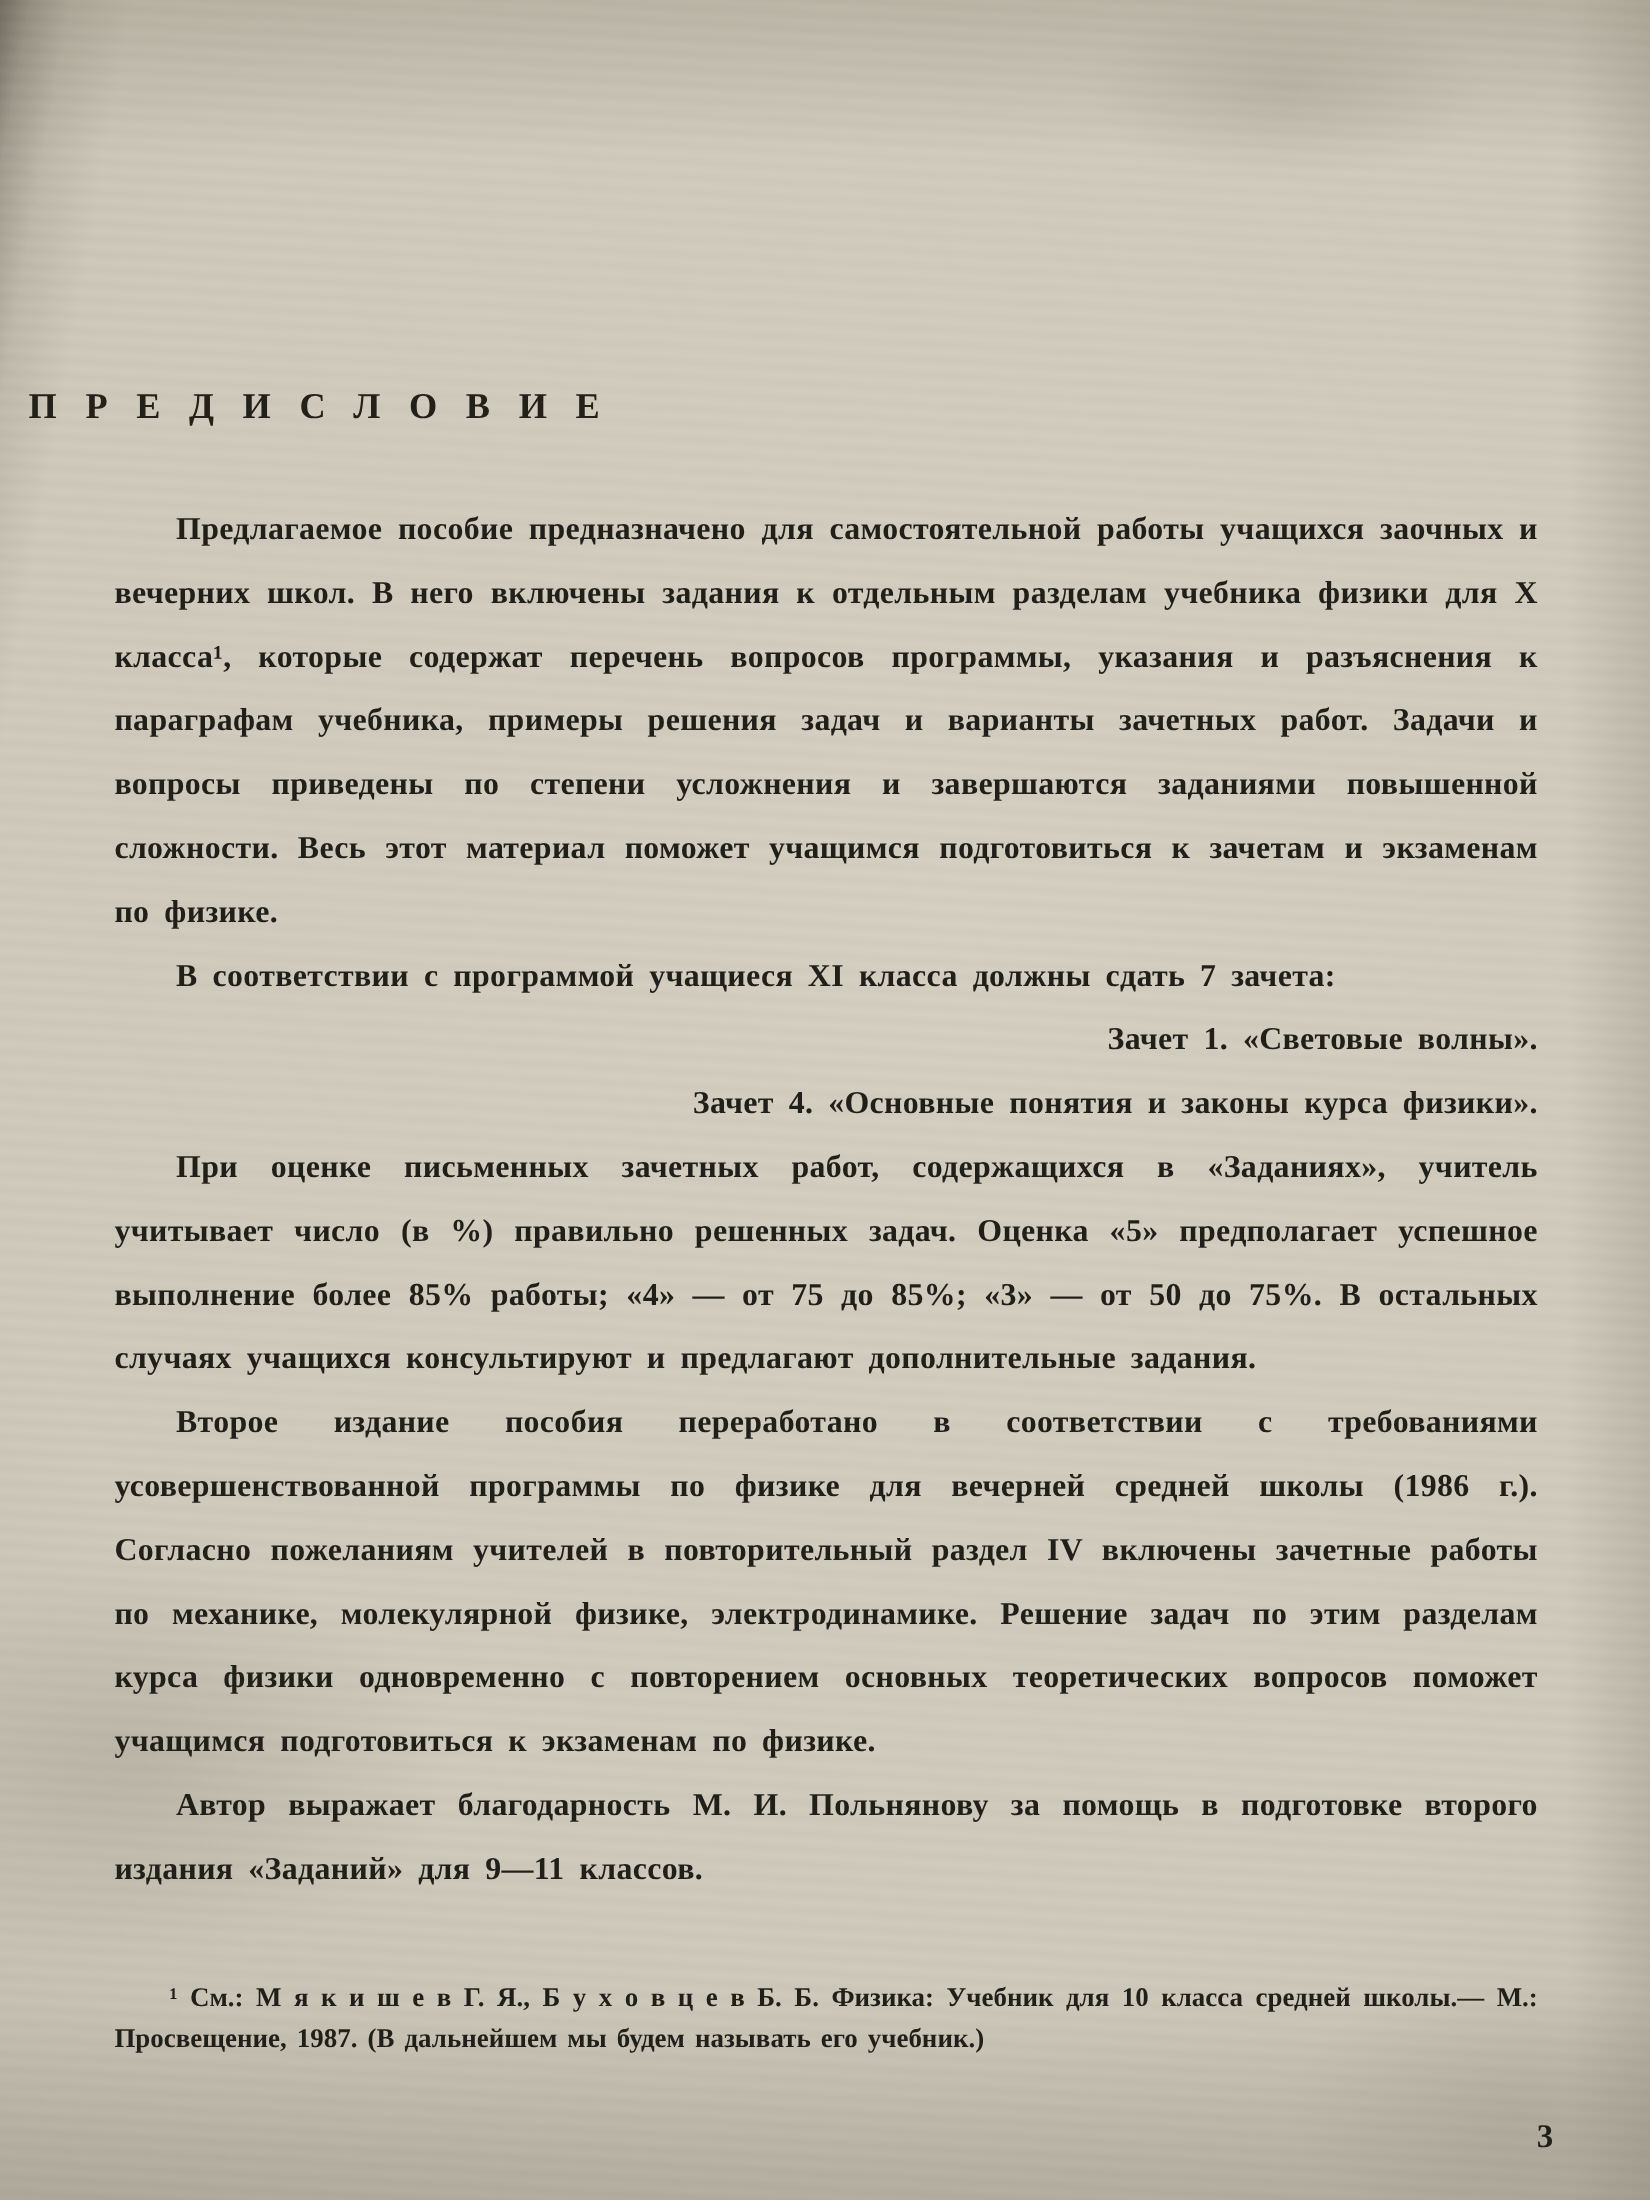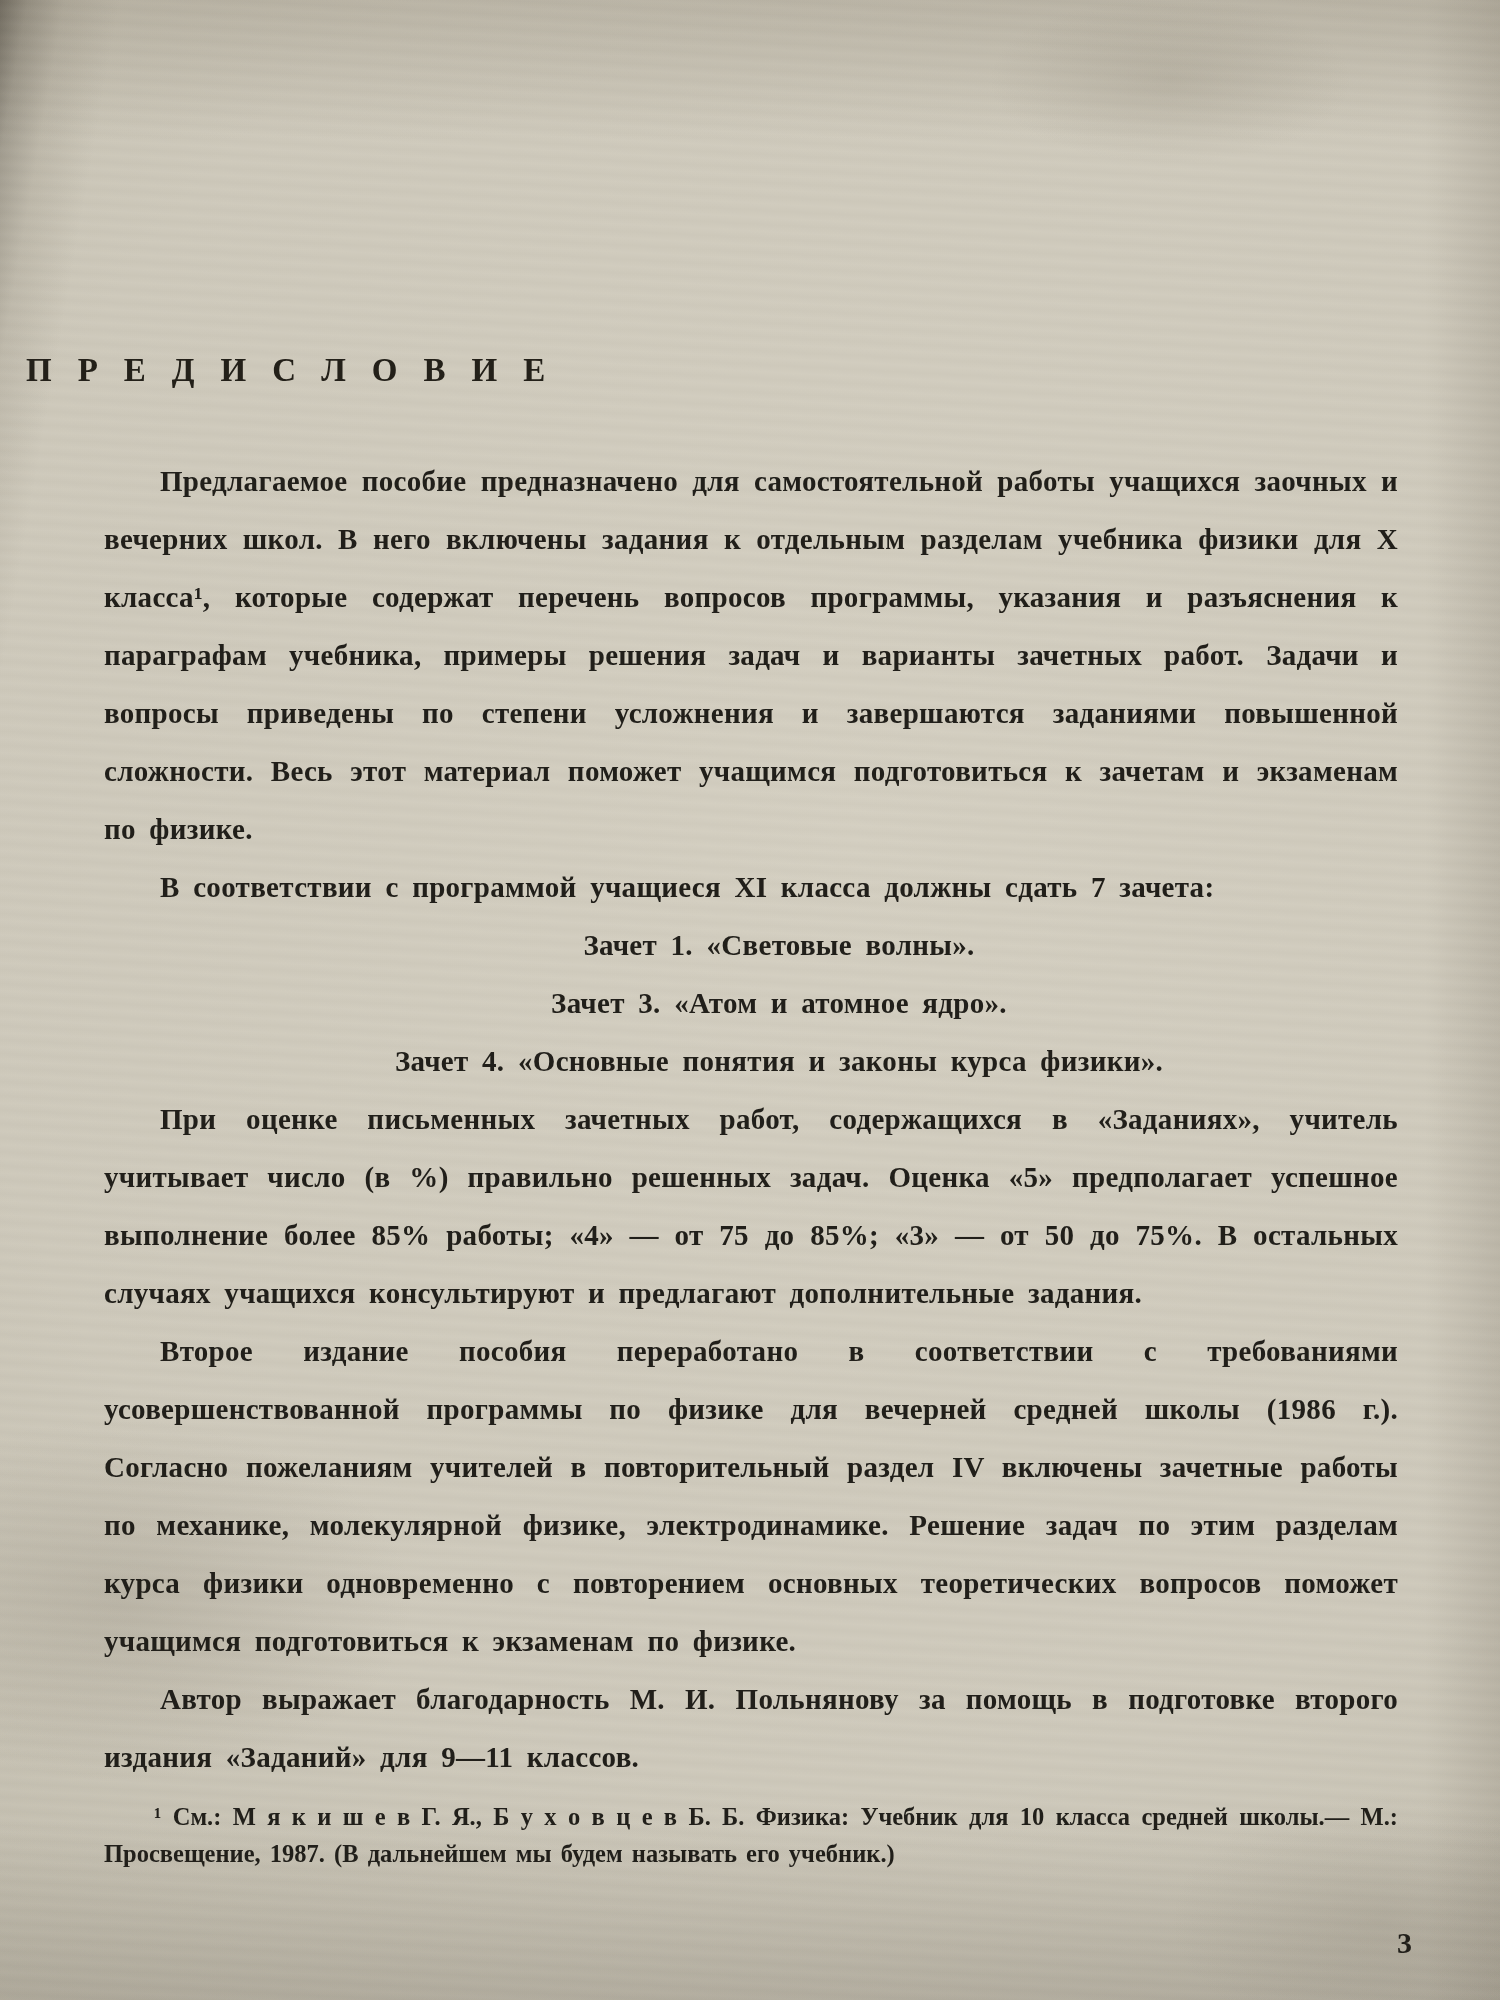--- a/index.html
+++ b/index.html
@@ -79,21 +79,21 @@
     word-spacing: 6px;
     letter-spacing: 0.3px;
   }
   .para {
     margin: 0;
     text-indent: 56px;
   }
   .exam-line {
     margin: 0;
     text-indent: 56px;
-    text-align: center;
+    text-align: right;
   }
   .footnote {
     position: absolute;
     left: 104px;
     width: 1294px;
     top: 1798px;
     font-size: 24.5px;
     line-height: 37px;
     font-weight: 600;
     text-align: justify;
@@ -115,21 +115,20 @@
 <body>
 
 <div class="page">
 
   <h1 class="title">ПРЕДИСЛОВИЕ</h1>
 
   <div class="body-text">
     <p class="para">Предлагаемое пособие предназначено для самостоятельной работы учащихся заочных и вечерних школ. В него включены задания к отдельным разделам учебника физики для X класса¹, которые содержат перечень вопросов программы, указания и разъяснения к параграфам учебника, примеры решения задач и варианты зачетных работ. Задачи и вопросы приведены по степени усложнения и завершаются заданиями повышенной сложности. Весь этот материал поможет учащимся подготовиться к зачетам и экзаменам по физике.</p>
     <p class="para">В соответствии с программой учащиеся XI класса должны сдать 7 зачета:</p>
     <p class="exam-line">Зачет 1. «Световые волны».</p>
-    <p class="exam-line">Зачет 3. «Атом и атомное ядро».</p>
     <p class="exam-line">Зачет 4. «Основные понятия и законы курса физики».</p>
     <p class="para">При оценке письменных зачетных работ, содержащихся в «Заданиях», учитель учитывает число (в %) правильно решенных задач. Оценка «5» предполагает успешное выполнение более 85% работы; «4» — от 75 до 85%; «3» — от 50 до 75%. В остальных случаях учащихся консультируют и предлагают дополнительные задания.</p>
     <p class="para">Второе издание пособия переработано в соответствии с требованиями усовершенствованной программы по физике для вечерней средней школы (1986 г.). Согласно пожеланиям учителей в повторительный раздел IV включены зачетные работы по механике, молекулярной физике, электродинамике. Решение задач по этим разделам курса физики одновременно с повторением основных теоретических вопросов поможет учащимся подготовиться к экзаменам по физике.</p>
     <p class="para">Автор выражает благодарность М. И. Польнянову за помощь в подготовке второго издания «Заданий» для 9—11 классов.</p>
   </div>
 
   <div class="footnote">
     <p>¹ См.: М я к и ш е в  Г. Я.,  Б у х о в ц е в  Б. Б.  Физика: Учебник для 10 класса средней школы.— М.: Просвещение, 1987. (В дальнейшем мы будем называть его учебник.)</p>
   </div>
 

